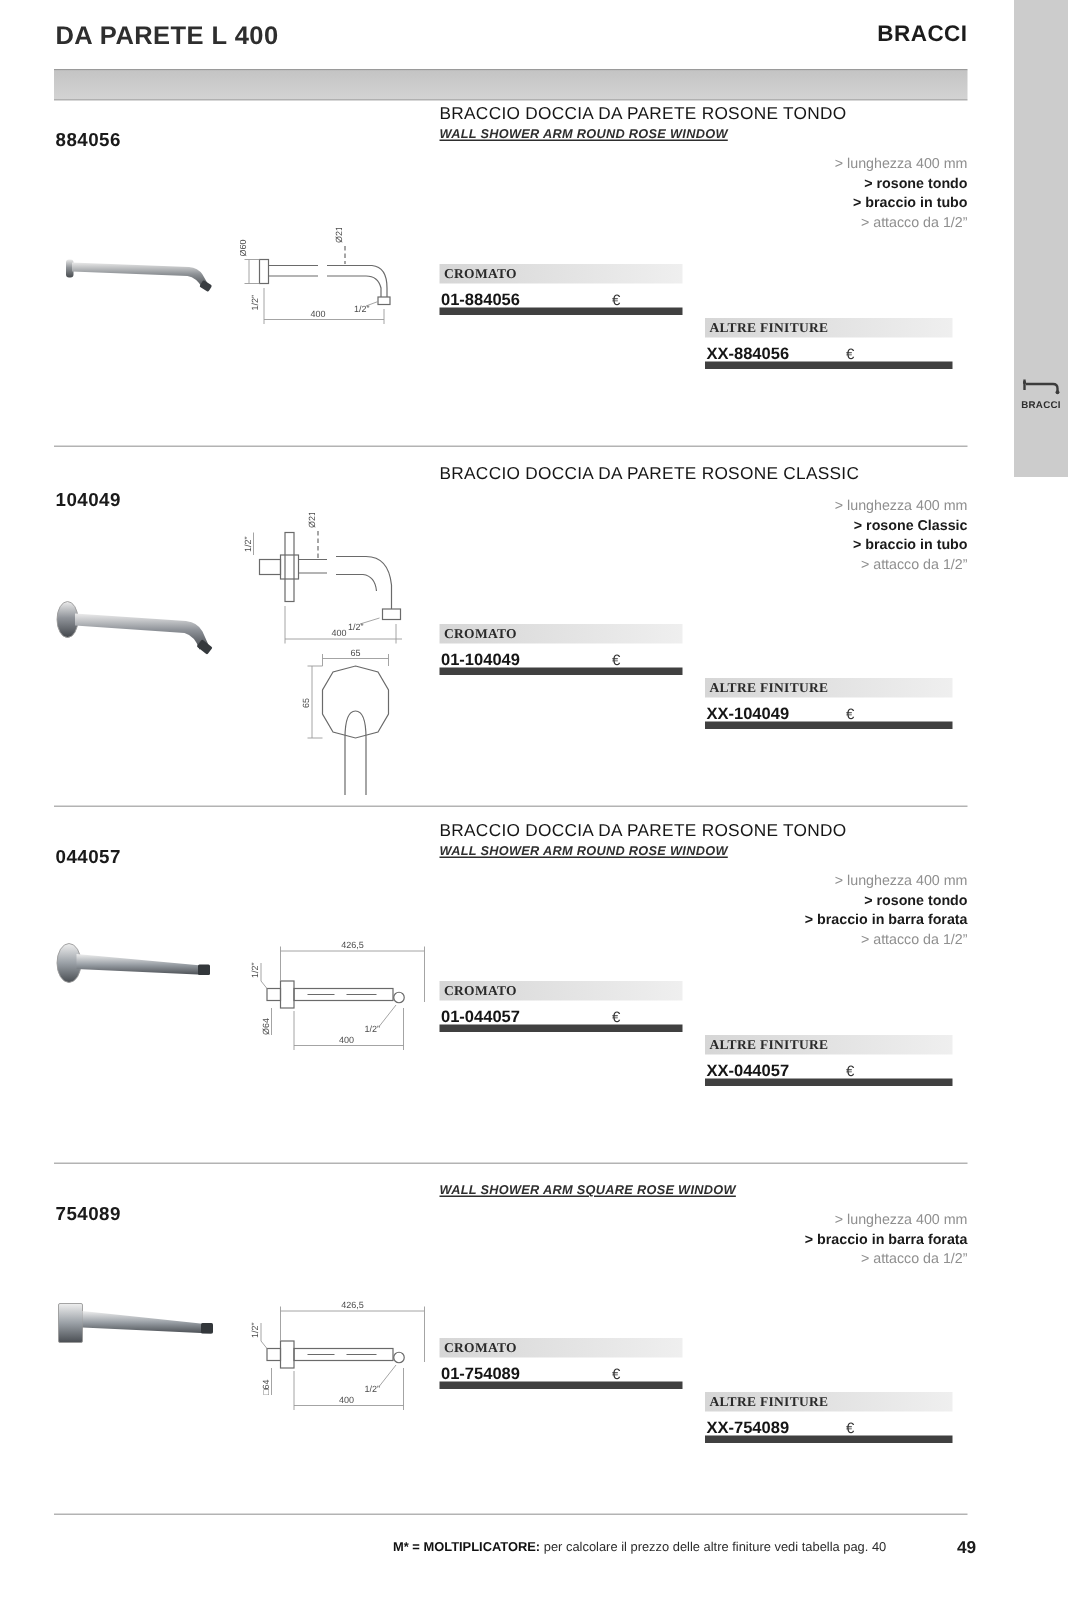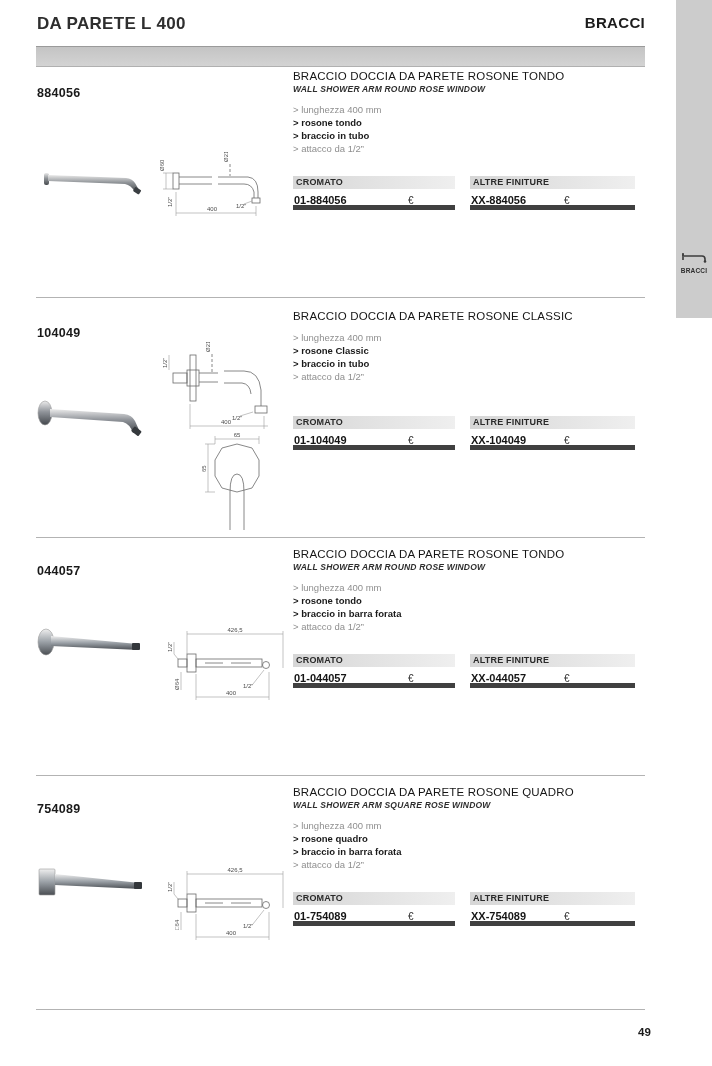--- a/index.html
+++ b/index.html
@@ -23,31 +23,31 @@
   #sec1 { top:70px;  height:228px; }
   #sec2 { top:310px; height:228px; }
   #sec3 { top:548px; height:228px; }
   #sec4 { top:786px; height:224px; }
   .pcode { position:absolute; left:1px; top:0; font-size:12.5px; font-weight:bold; color:#1a1a1a; letter-spacing:.3px;margin-top:16px; }
   .photo   { position:absolute; }
   .drawing { position:absolute; }
   .drawing text { font-family:"Liberation Sans",sans-serif; font-size:6px; fill:#4c4c4c; }
   .right-col { position:absolute; left:257px; top:0; width:352px; }
   .ptitle { font-size:11.5px; font-weight:normal; color:#161616; letter-spacing:.2px; }
-  .psub   { font-size:8.5px; font-style:italic; font-weight:bold; color:#2e2e2e; margin-top:2px; letter-spacing:.2px; }
+  .psub   { font-size:8.5px; font-style:italic; font-weight:bold; color:#2e2e2e; margin-top:2px; letter-spacing:.2px;text-decoration:underline; }
   .features { margin-top:9px; }
-  .feat { font-size:9.5px; line-height:13px; }
+  .feat { font-size:9.5px; line-height:13px;text-align:right; }
   .feat.gray { color:#8f8f8f; }
   .feat.bold { color:#1a1a1a; font-weight:bold; }
   .price-table { position:absolute; top:106px; left:0; width:352px; }
   .price-col { position:absolute; top:0; }
   .price-col.c1 { left:0;    width:162px; }
-  .price-col.c2 { left:177px; width:165px; }
+  .price-col.c2 { left:177px; width:165px;margin-top:36px; }
   .price-head { height:13px; line-height:13px; padding-left:3px; font-size:9px; font-weight:bold; color:#2a2a2a;
-                background:linear-gradient(to right,#d6d6d6,#efefef); letter-spacing:.2px; }
+                background:linear-gradient(to right,#d6d6d6,#efefef); letter-spacing:.2px;font-family:Liberation Serif, serif; }
   .price-row  { position:relative; height:21px; border-bottom:5px solid #404040; }
   .price-code { position:absolute; left:1px; top:5px; font-size:11px; font-weight:bold; color:#151515; }
   .cur { position:absolute; top:6px; font-size:10px; color:#333; }
   .c1 .cur { left:115px; }
   .c2 .cur { left:94px; }
   
   .accessory { position:absolute; left:526px; top:178px; width:86px; }
   
   .footer { position:absolute; left:262px; top:1026px; font-size:8.6px; line-height:11px; color:#2c2c2c; }
   .footer b { color:#111; }
@@ -346,25 +346,23 @@
       <line x1="88" y1="60" x2="99" y2="46"></line>
     </g>
     <text x="70" y="8" text-anchor="middle">426,5</text>
     <text transform="rotate(-90 7 28)" x="7" y="28">1/2”</text>
     <text transform="rotate(-90 14 66)" x="14" y="66">□64</text>
     <text x="78" y="64">1/2”</text>
     <text x="66" y="71" text-anchor="middle">400</text>
   </svg>
 
   <div class="right-col">
-    <div class="ptitle">BRACCIO DOCCIA DA PARETE ROSONE QUADRO</div>
     <div class="psub">WALL SHOWER ARM SQUARE ROSE WINDOW</div>
     <div class="features">
       <div class="feat gray">&gt; lunghezza 400 mm</div>
-      <div class="feat bold">&gt; rosone quadro</div>
       <div class="feat bold">&gt; braccio in barra forata</div>
       <div class="feat gray">&gt; attacco da 1/2”</div>
     </div>
     <div class="price-table">
       <div class="price-col c1">
         <div class="price-head">CROMATO</div>
         <div class="price-row">
           <span class="price-code">01-754089</span>
           <span class="cur">€</span>
         </div>
@@ -379,14 +377,15 @@
     </div>
     <div class="accessory">
       
       
       
     </div>
   </div>
 </div>
 
 <div class="footer">
+  <div><b>M* = MOLTIPLICATORE:</b><span> per calcolare il prezzo delle altre finiture vedi tabella pag. 40</span></div>
 </div>
 <div class="pagenum">49</div>
 
 </body></html>

